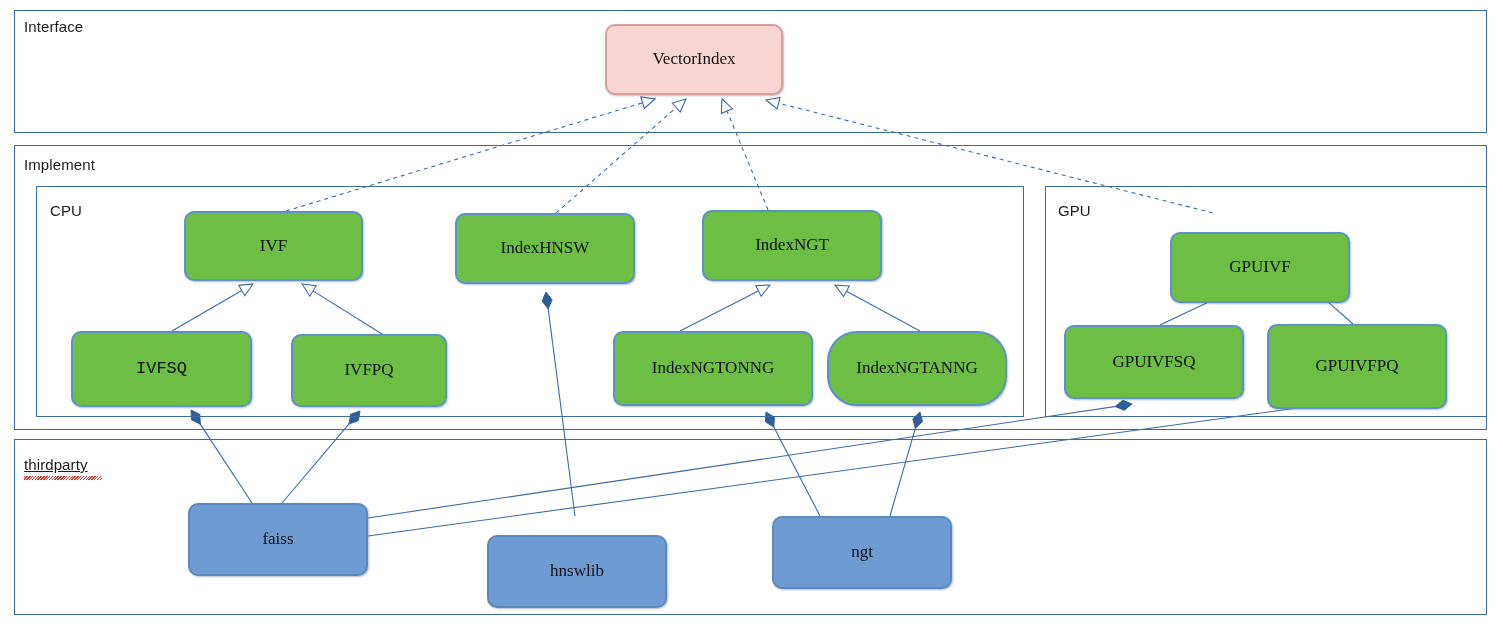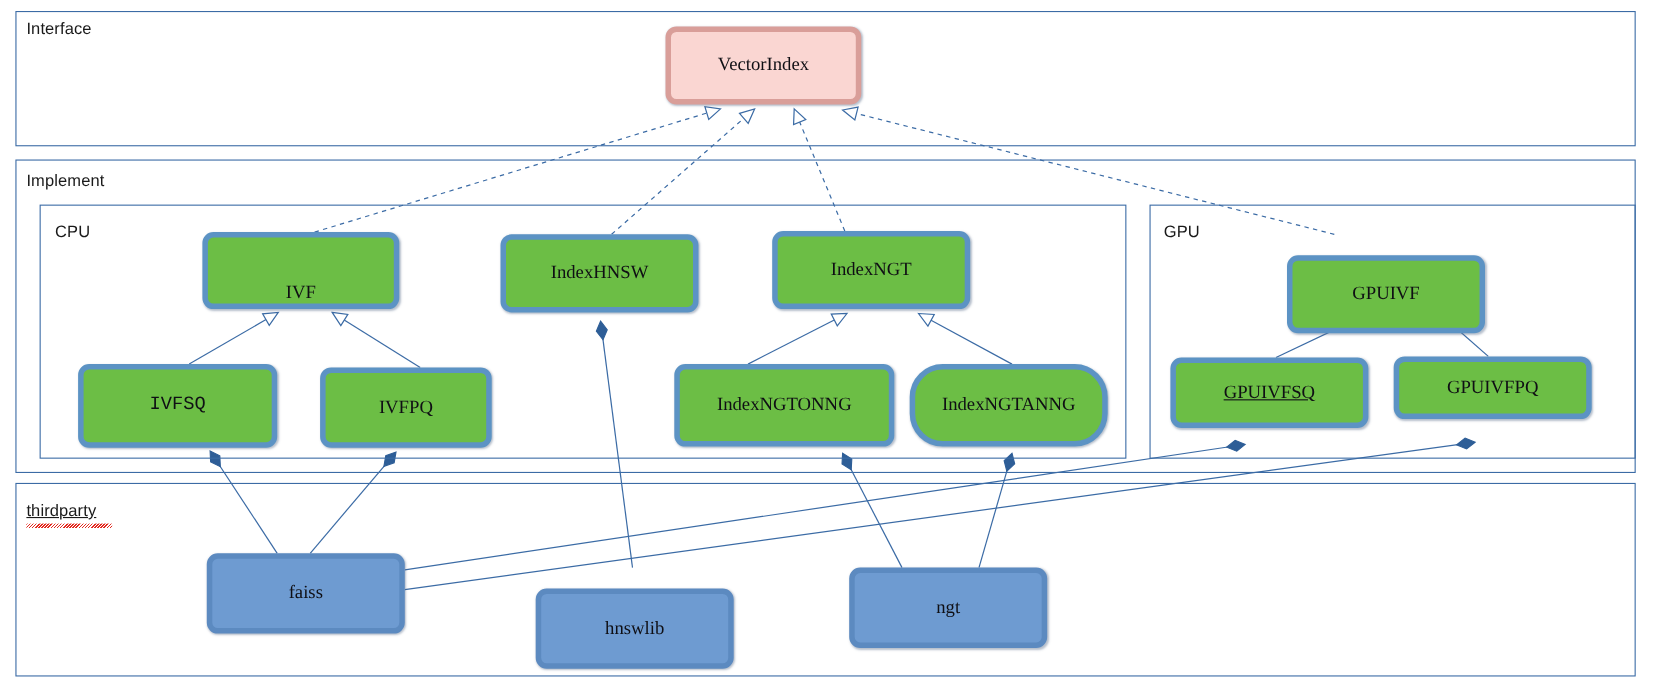--- a/index.html
+++ b/index.html
@@ -3,21 +3,21 @@
 <meta charset="utf-8">
 <style>
   html,body{margin:0;padding:0;background:#ffffff;}
   body{font-family:"Liberation Sans",sans-serif;}
   #stage{position:relative;width:1503px;height:628px;overflow:hidden;background:#ffffff;}
   #edges{position:absolute;left:0;top:0;width:1503px;height:628px;pointer-events:none;}
   .pkg{position:absolute;border:1px solid #3B6BA5;background:transparent;box-sizing:border-box;}
   .pkg-label{position:absolute;font-family:"Liberation Sans",sans-serif;font-size:15px;color:#1a1a1a;white-space:nowrap;letter-spacing:.1px;}
   .pkg-label.spell{text-decoration:underline;text-decoration-color:#1a1a1a;text-underline-offset:1px;}
   .squiggle{position:absolute;height:4px;background-image:repeating-linear-gradient(135deg,#e11d13 0 1px,transparent 1px 2px);opacity:.95;}
-  .node{position:absolute;box-sizing:border-box;border-radius:10px;border:5px solid #15803d;
+  .node{position:absolute;box-sizing:border-box;border-radius:10px;border:2px solid #15803d;
         display:flex;align-items:center;justify-content:center;text-align:center;
         font-family:"Liberation Serif",serif;font-size:17px;color:#0f0f14;
         box-shadow:1px 1px 2px rgba(90,110,140,.45);}
   .node.iface{background:#FAD6D2;border-color:#D99E99;}
   .node.impl{background:#6CBE45;border-color:#5C93C4;}
   .node.third{background:#6E9BD1;border-color:#5C8AC0;}
   .node span{display:block;padding:0 4px;line-height:1.1;}
 </style>
 </head>
 <body>
@@ -105,21 +105,21 @@
       <div class="pkg" style="left: 1045px; top: 186px; width: 442px; height: 231px;"></div>
       <div class="pkg-label" style="left: 1058px; top: 202px;">GPU</div>
       <div class="pkg" style="left: 14px; top: 439px; width: 1473px; height: 176px;"></div>
       <div class="pkg-label spell" style="left: 24px; top: 456px;">thirdparty</div>
       <div class="squiggle" style="left: 24px; top: 476px; width: 78px;"></div>
     </div>
   <div id="nodes">
       <div class="node iface" style="left: 605px; top: 24px; width: 178px; height: 71px;">
         <span>VectorIndex</span>
       </div>
-      <div class="node impl" style="left: 184px; top: 211px; width: 179px; height: 70px; align-items: flex-end;">
+      <div class="node impl" style="left: 184px; top: 211px; width: 179px; height: 70px;">
         <span>IVF</span>
       </div>
       <div class="node impl" style="left: 455px; top: 213px; width: 180px; height: 71px;">
         <span>IndexHNSW</span>
       </div>
       <div class="node impl" style="left: 702px; top: 210px; width: 180px; height: 71px;">
         <span>IndexNGT</span>
       </div>
       <div class="node impl" style="left: 71px; top: 331px; width: 181px; height: 76px; font-family: Liberation Mono, monospace;">
         <span>IVFSQ</span>
@@ -129,24 +129,24 @@
       </div>
       <div class="node impl" style="left: 613px; top: 331px; width: 200px; height: 75px;">
         <span>IndexNGTONNG</span>
       </div>
       <div class="node impl" style="left: 827px; top: 331px; width: 180px; height: 75px; border-radius: 30px;">
         <span>IndexNGTANNG</span>
       </div>
       <div class="node impl" style="left: 1170px; top: 213px; width: 180px; height: 71px; margin-top: 19px;">
         <span>GPUIVF</span>
       </div>
-      <div class="node impl" style="left: 1064px; top: 325px; width: 180px; height: 64px; text-decoration: underline;">
+      <div class="node impl" style="left: 1064px; top: 325px; width: 180px; height: 74px;">
         <span>GPUIVFSQ</span>
       </div>
-      <div class="node impl" style="left: 1267px; top: 324px; width: 180px; height: 57px;">
+      <div class="node impl" style="left: 1267px; top: 324px; width: 180px; height: 85px;">
         <span>GPUIVFPQ</span>
       </div>
       <div class="node third" style="left: 188px; top: 503px; width: 180px; height: 73px;">
         <span>faiss</span>
       </div>
       <div class="node third" style="left: 487px; top: 516px; width: 180px; height: 73px; margin-top: 19px;">
         <span>hnswlib</span>
       </div>
       <div class="node third" style="left: 772px; top: 516px; width: 180px; height: 73px;">
         <span>ngt</span>

